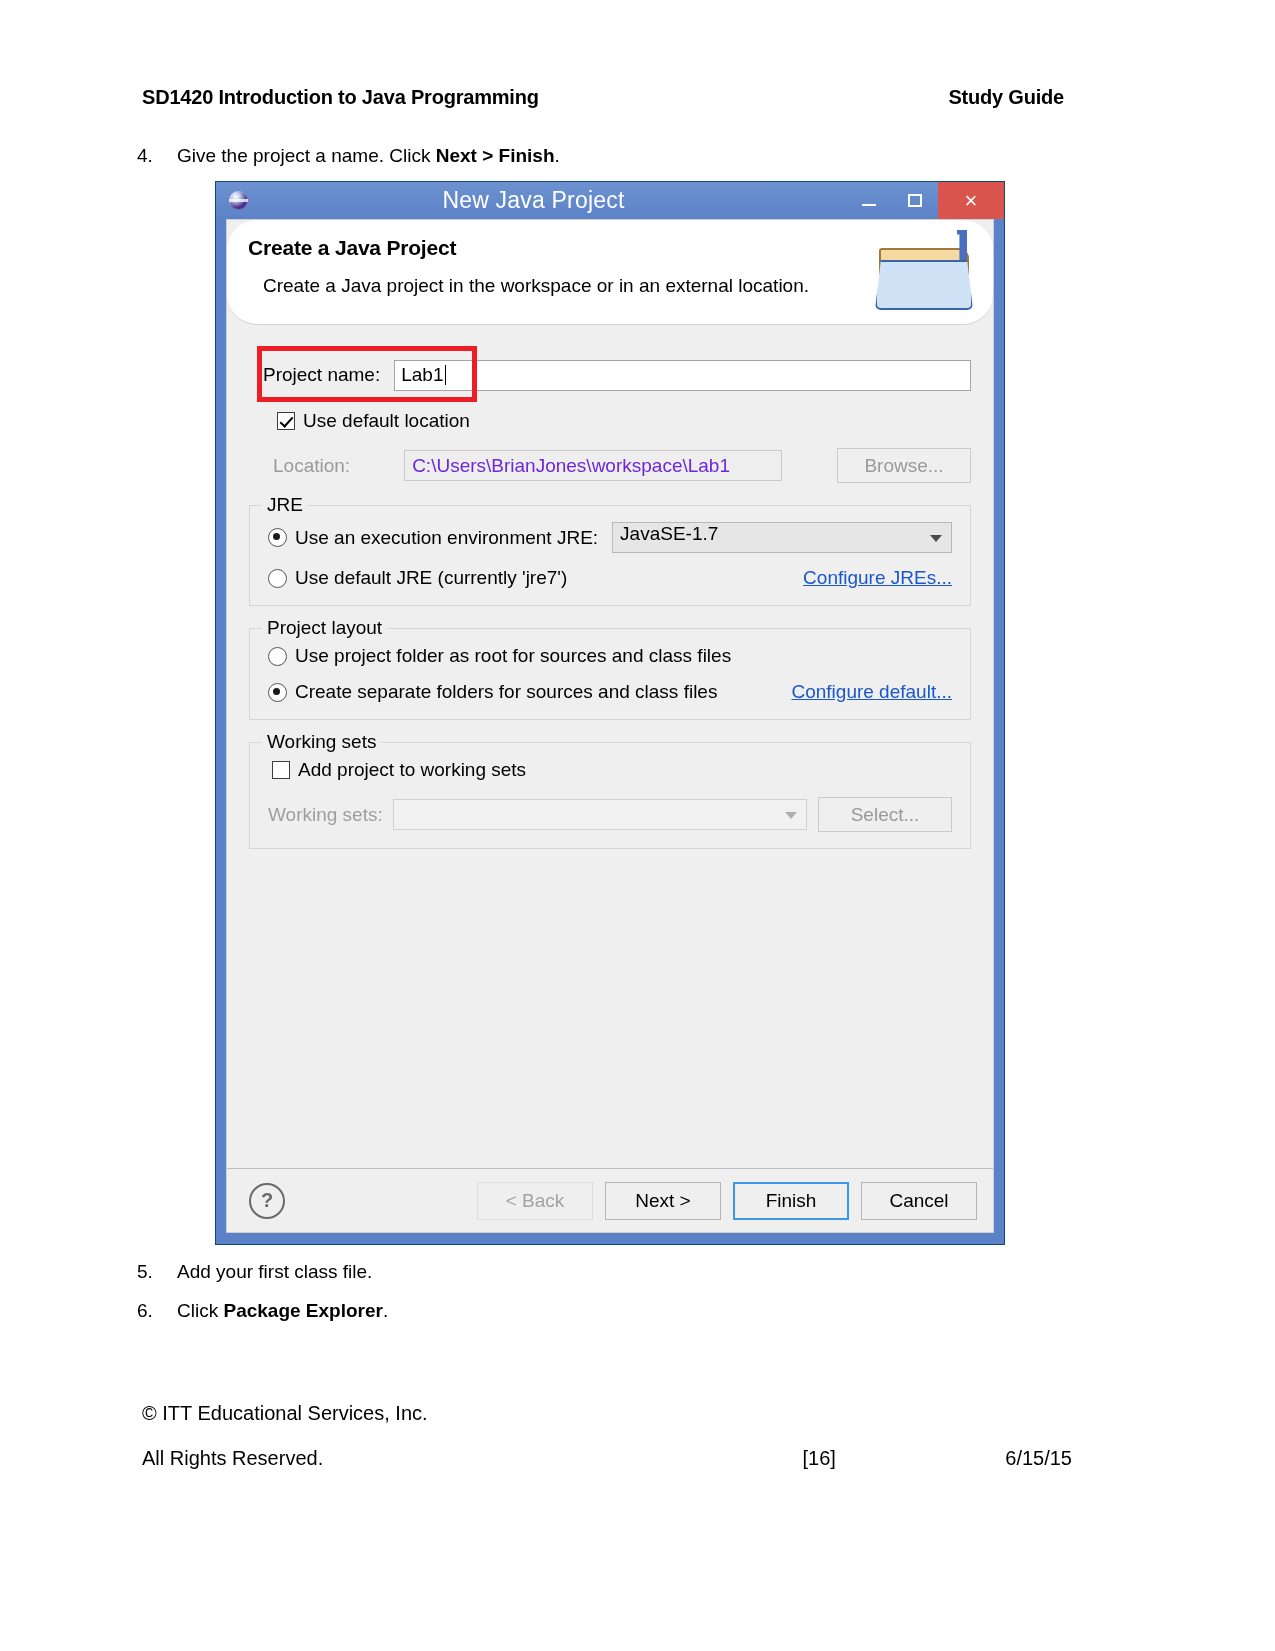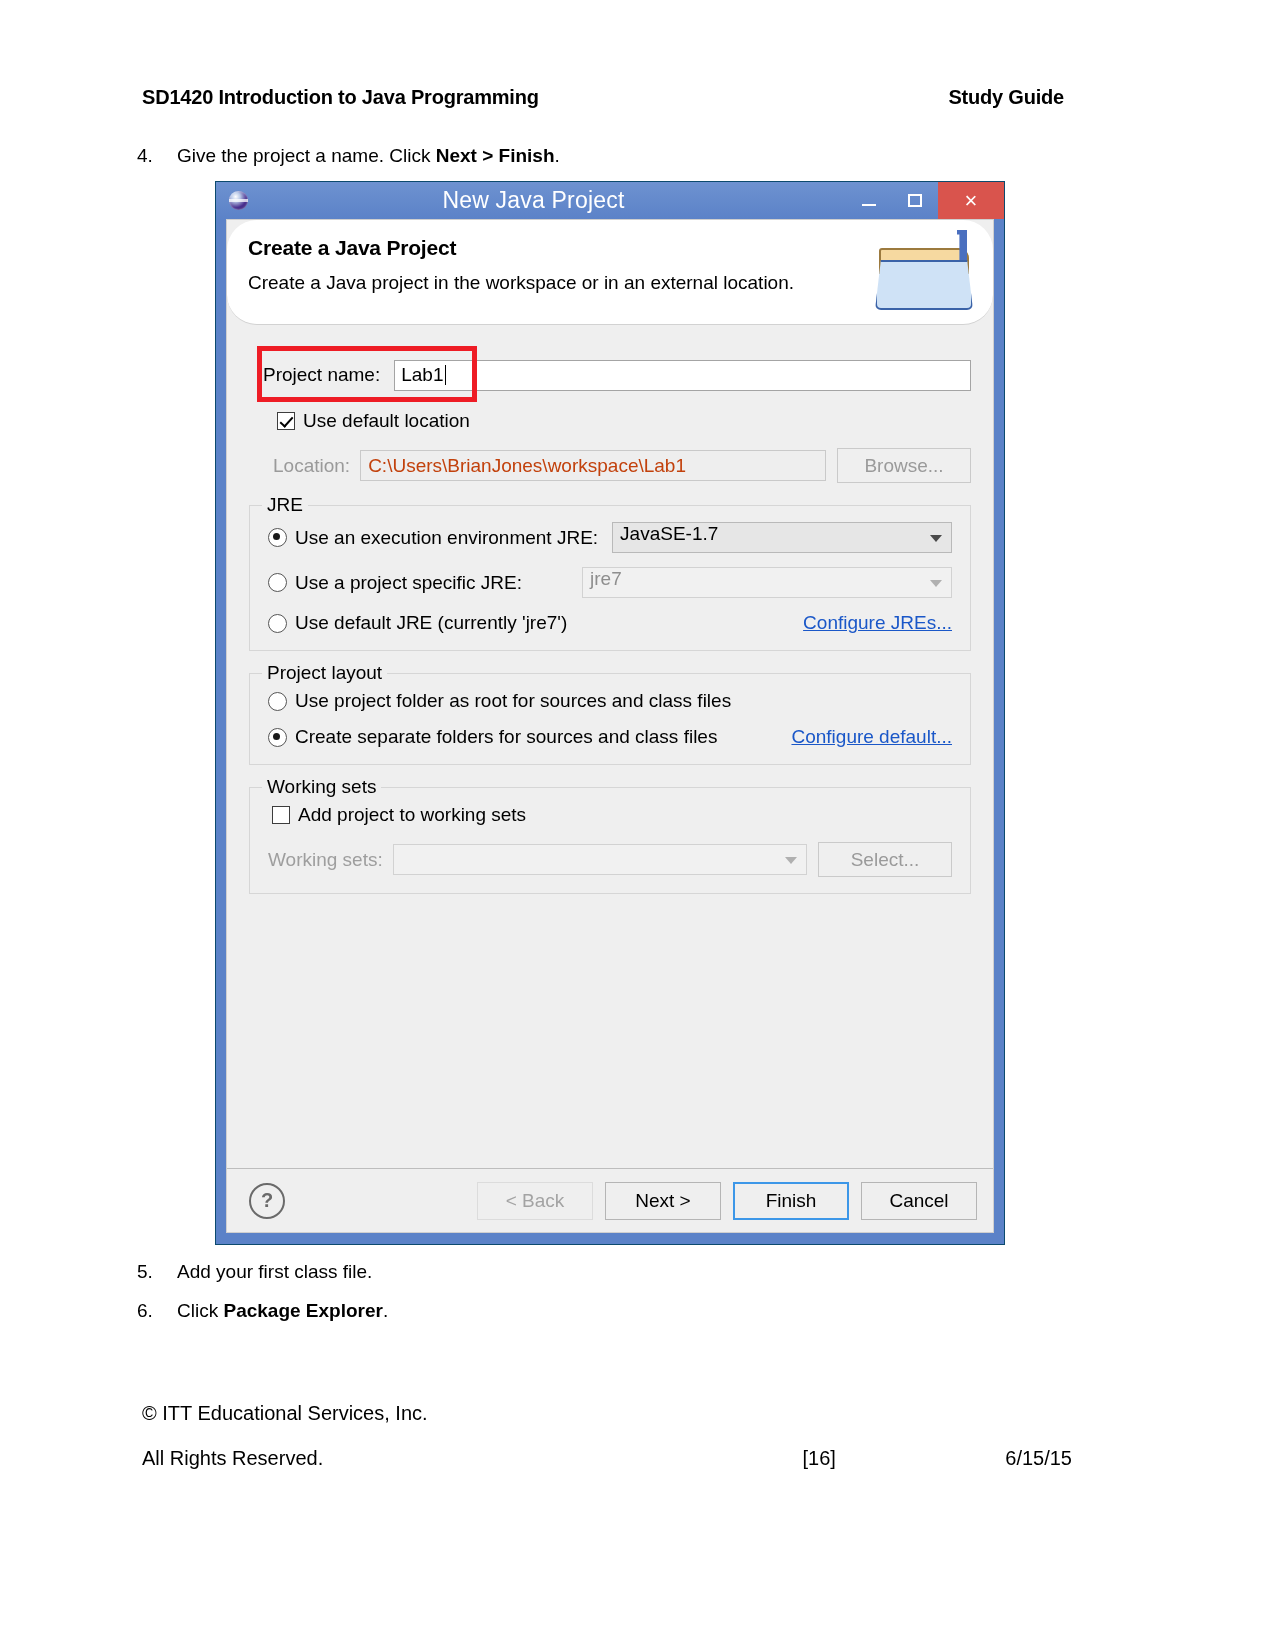--- a/index.html
+++ b/index.html
@@ -171,21 +171,21 @@
     padding: 16px 20px 0 21px;
     border-radius: 30px;
   }
   .wizard-head h1 {
     margin: 0 0 12px 0;
     font-size: 21px;
     font-weight: bold;
     letter-spacing: -0.2px;
   }
   .wizard-head p {
-    margin: 0;
+    margin: 15px;
     font-size: 19px;
   }
   .head-icon {
     position: absolute;
     right: 14px;
     top: 10px;
     width: 106px;
     height: 84px;
   }
   .folder-back {
@@ -289,32 +289,33 @@
     border: solid #000;
     border-width: 0 2px 2px 0;
     transform: rotate(42deg);
   }
 
   .row-location {
     display: flex;
     align-items: center;
     margin: 16px 0 0 24px;
     font-size: 19px;
+    gap: 44px;
   }
   .lbl-location {
     color: #9a9a9a;
     margin-right: 10px;
     white-space: nowrap;
   }
   .input-location {
     flex: 1;
     height: 31px;
     border: 1px solid #c9c9c9;
     background: #eeeeee;
-    color: #c2410c;
+    color: #6d28d9;
     font-size: 19px;
     display: flex;
     align-items: center;
     padding: 4px 7px;
     box-sizing: border-box;
   }
   .btn-browse {
     width: 132px;
     height: 33px;
     margin-left: 11px;
@@ -539,28 +540,20 @@
 
           <div class="radio-row">
             <div class="rb sel"></div>
             <span class="rb-label">Use an execution environment JRE:</span>
             <div class="combo jre-combo-1">
               <span>JavaSE-1.7</span>
               <span class="chev"></span>
             </div>
           </div>
 
-          <div class="radio-row">
-            <div class="rb"></div>
-            <span class="rb-label">Use a project specific JRE:</span>
-            <div class="combo disabled jre-combo-1" style="margin-left:60px;">
-              <span>jre7</span>
-              <span class="chev"></span>
-            </div>
-          </div>
 
           <div class="radio-row">
             <div class="rb"></div>
             <span class="rb-label">Use default JRE (currently 'jre7')</span>
             <span class="link">Configure JREs...</span>
           </div>
         </div>
 
         <div class="group">
           <span class="legend">Project layout</span>

